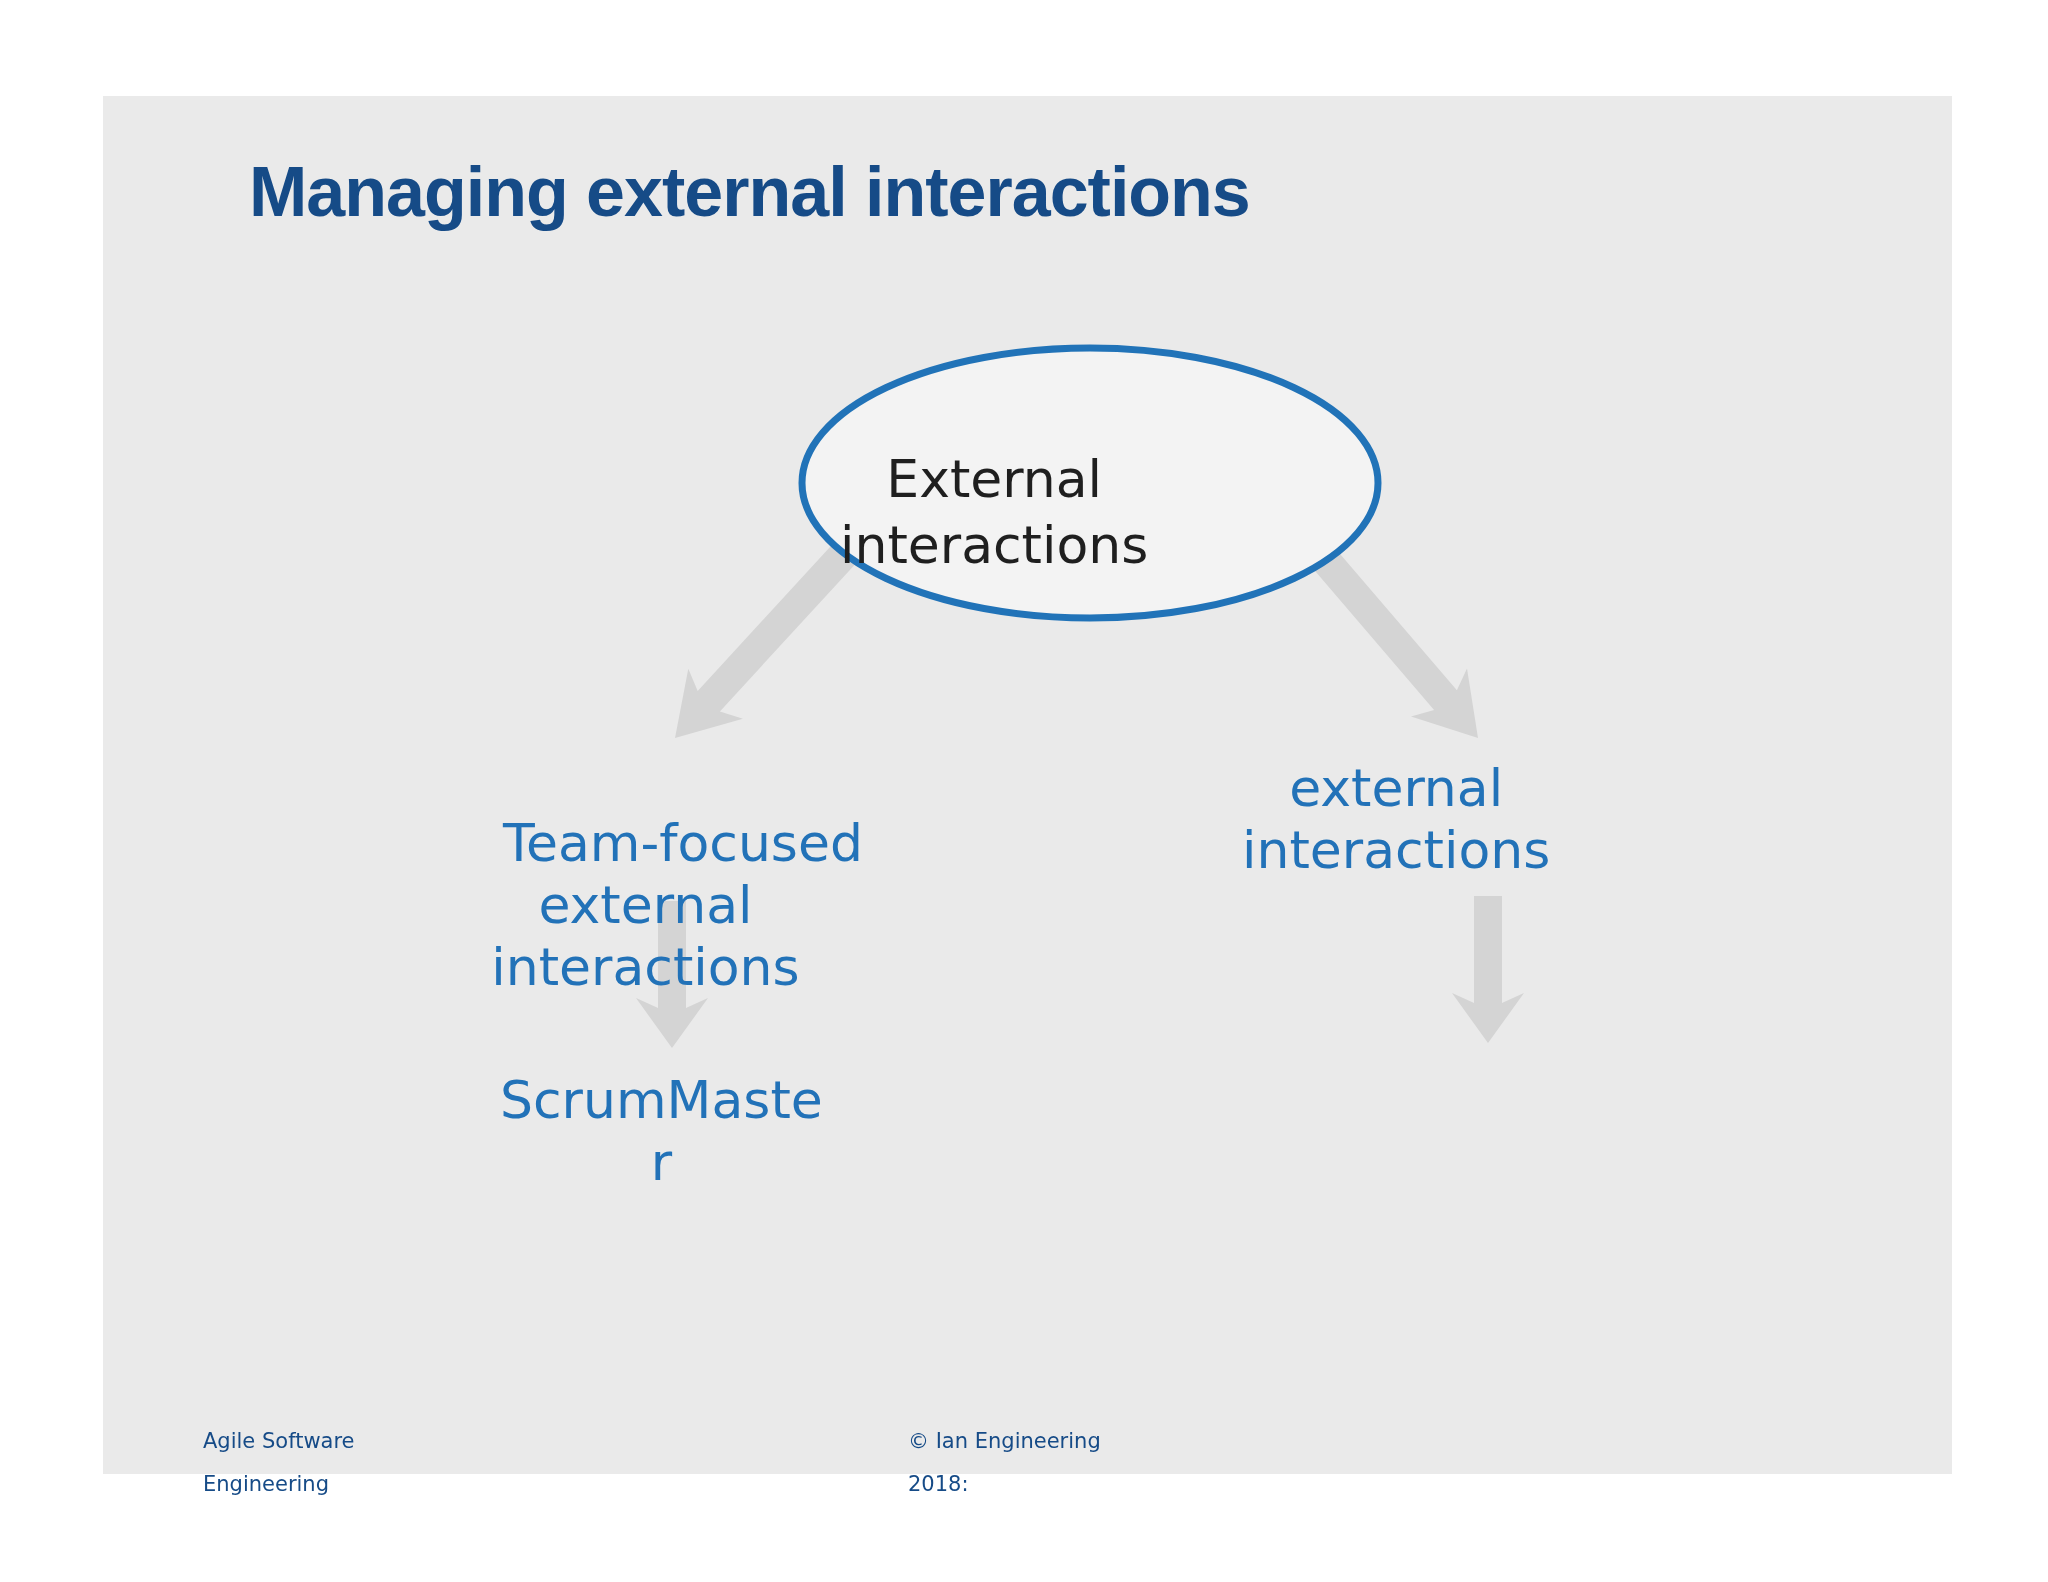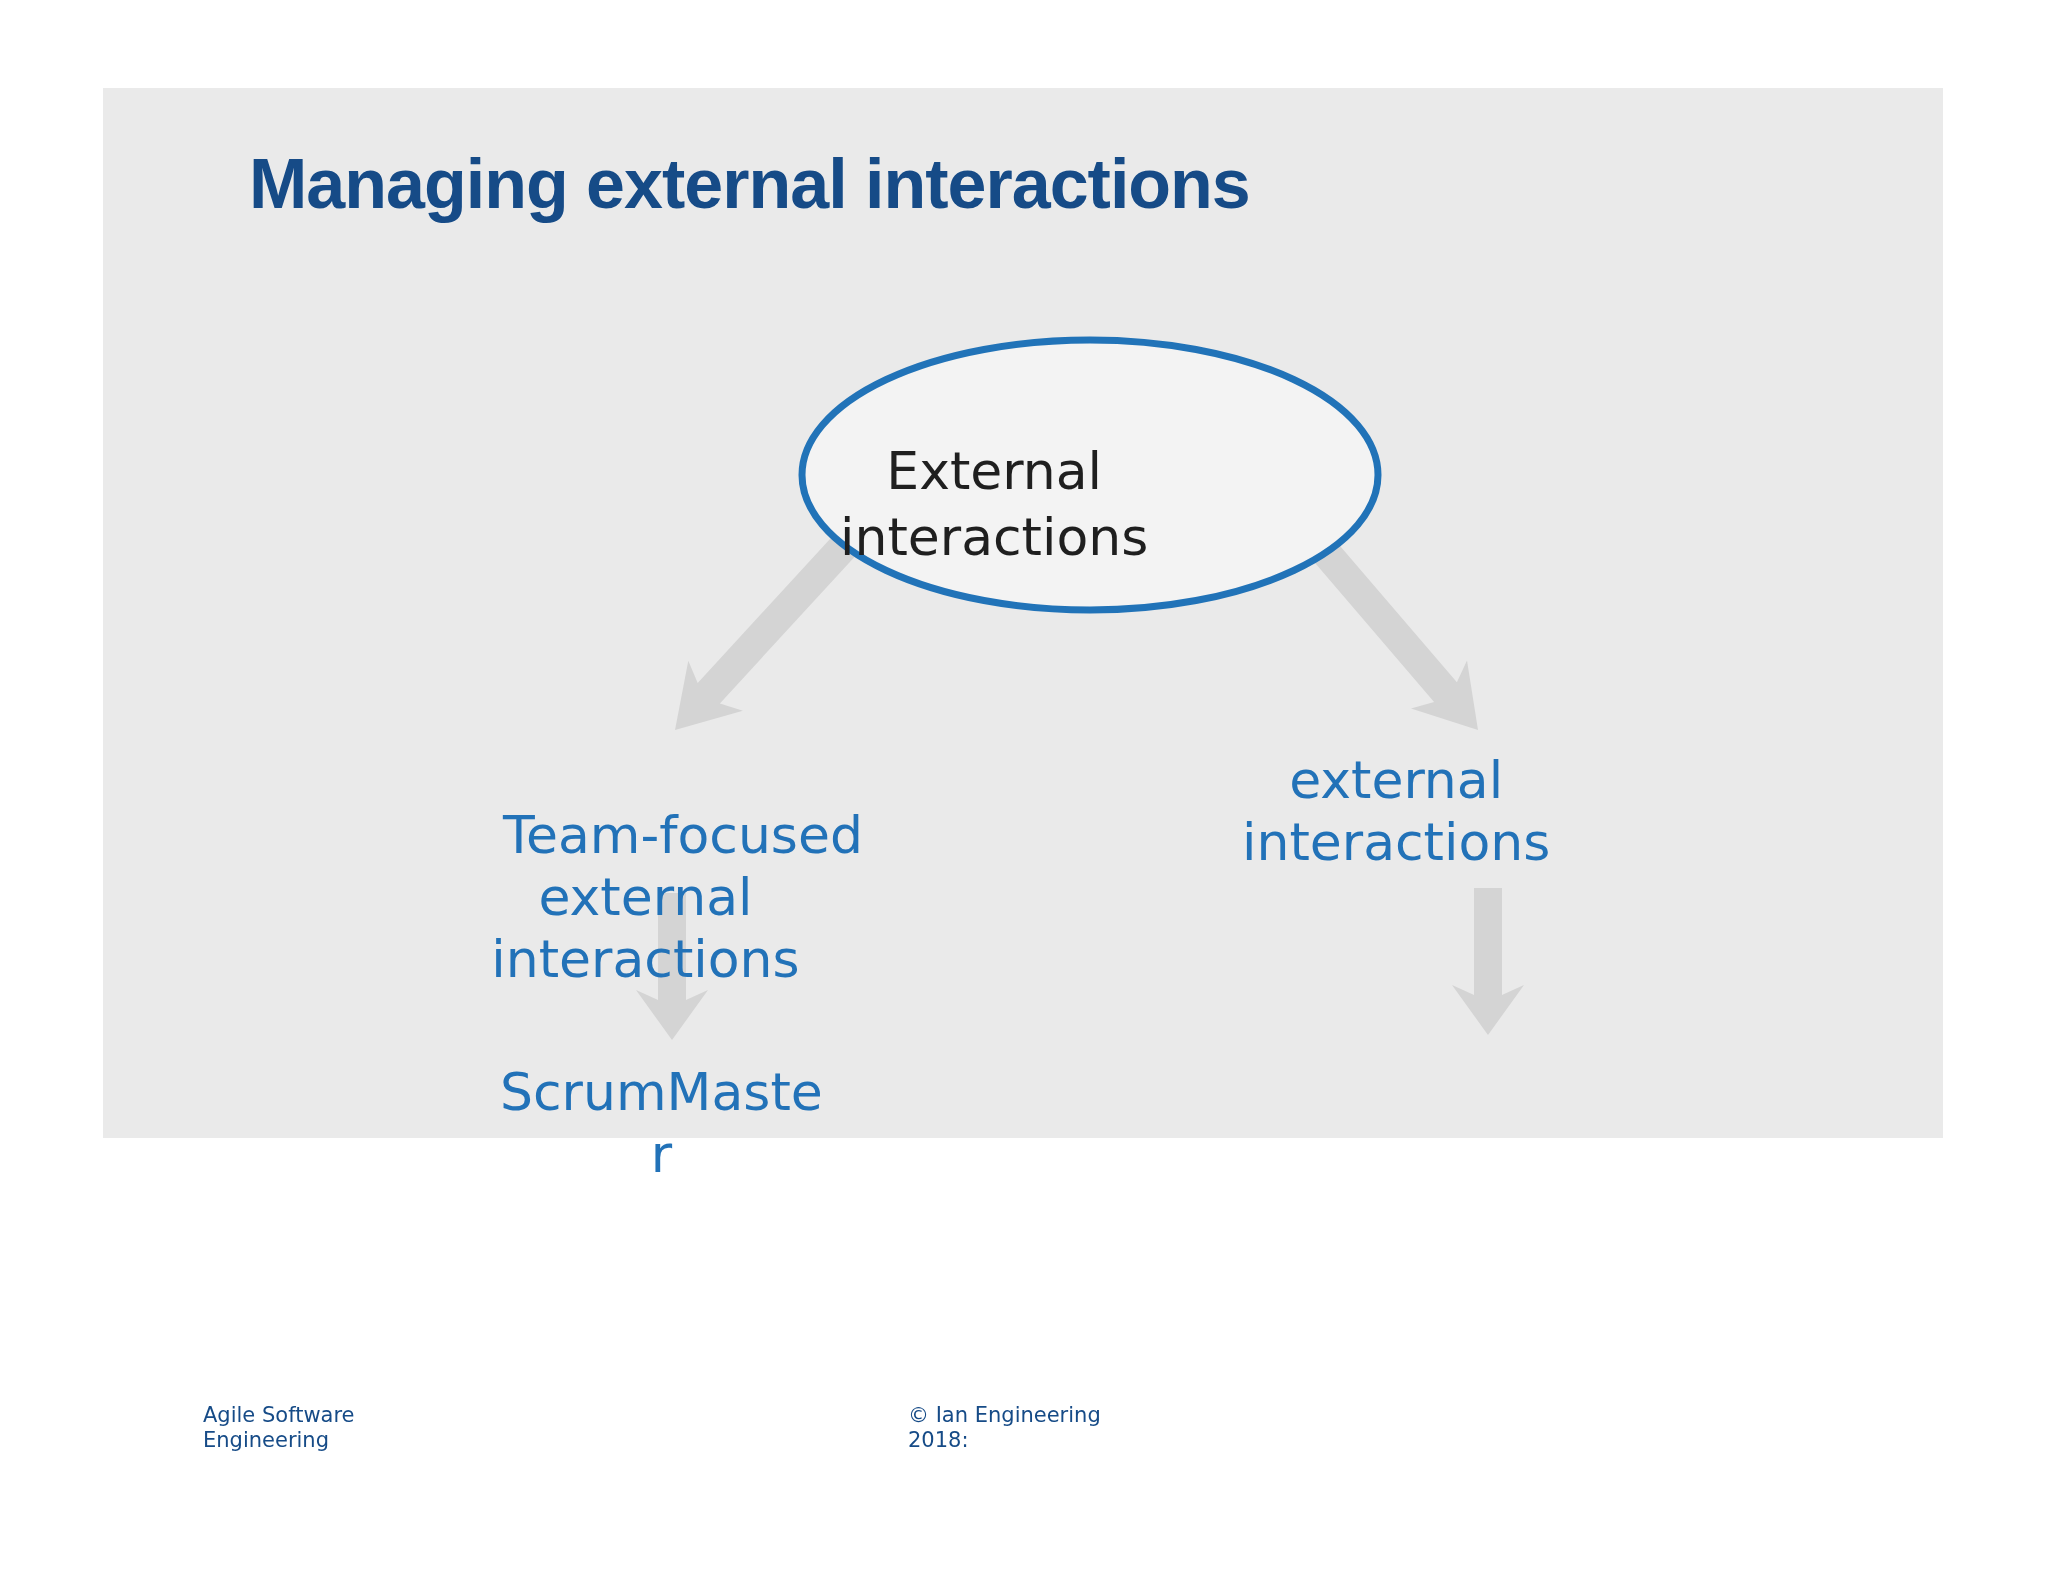--- a/index.html
+++ b/index.html
@@ -13,23 +13,24 @@
     --arrow-gray:#d4d4d4;
   }
   html,body{margin:0;padding:0;}
   body{
     width:2048px;height:1582px;
     background:var(--page-bg);
     font-family:"DejaVu Sans","Liberation Sans",sans-serif;
     position:relative;overflow:hidden;
   }
   .slide{
-    position:absolute;left:103px;top:88px;
-    width:1840px;height:1050px;
+    position:absolute;left:103px;top:96px;
+    width:1840px;height:1378px;
     background:var(--slide-bg);
+    padding-left:9px;
   }
   .title{
     position:absolute;left:146px;top:58px;margin:0;
     font-family:"Liberation Sans","DejaVu Sans",sans-serif;
     font-weight:bold;
     font-size:70px;line-height:1.1;
     color:var(--title-blue);
     letter-spacing:-1px;
     white-space:nowrap;
   }
@@ -55,21 +56,21 @@
     color:var(--node-text-dark);
     line-height:66px;
   }
   .indent-75{padding-left:75px;}
   .indent-48{padding-left:48px;}
   .footer{
     position:absolute;
     font-size:21px;line-height:25px;
     color:var(--title-blue);
   }
-  .footer .line{white-space:nowrap;}
+  .footer .line{white-space:nowrap;margin-top:18px;}
 </style>
 </head>
 <body>
 
 <div class="slide">
 
   <h1 class="title">Managing external interactions</h1>
 
   <svg class="diagram-svg" viewBox="0 0 1840 1378">
 

